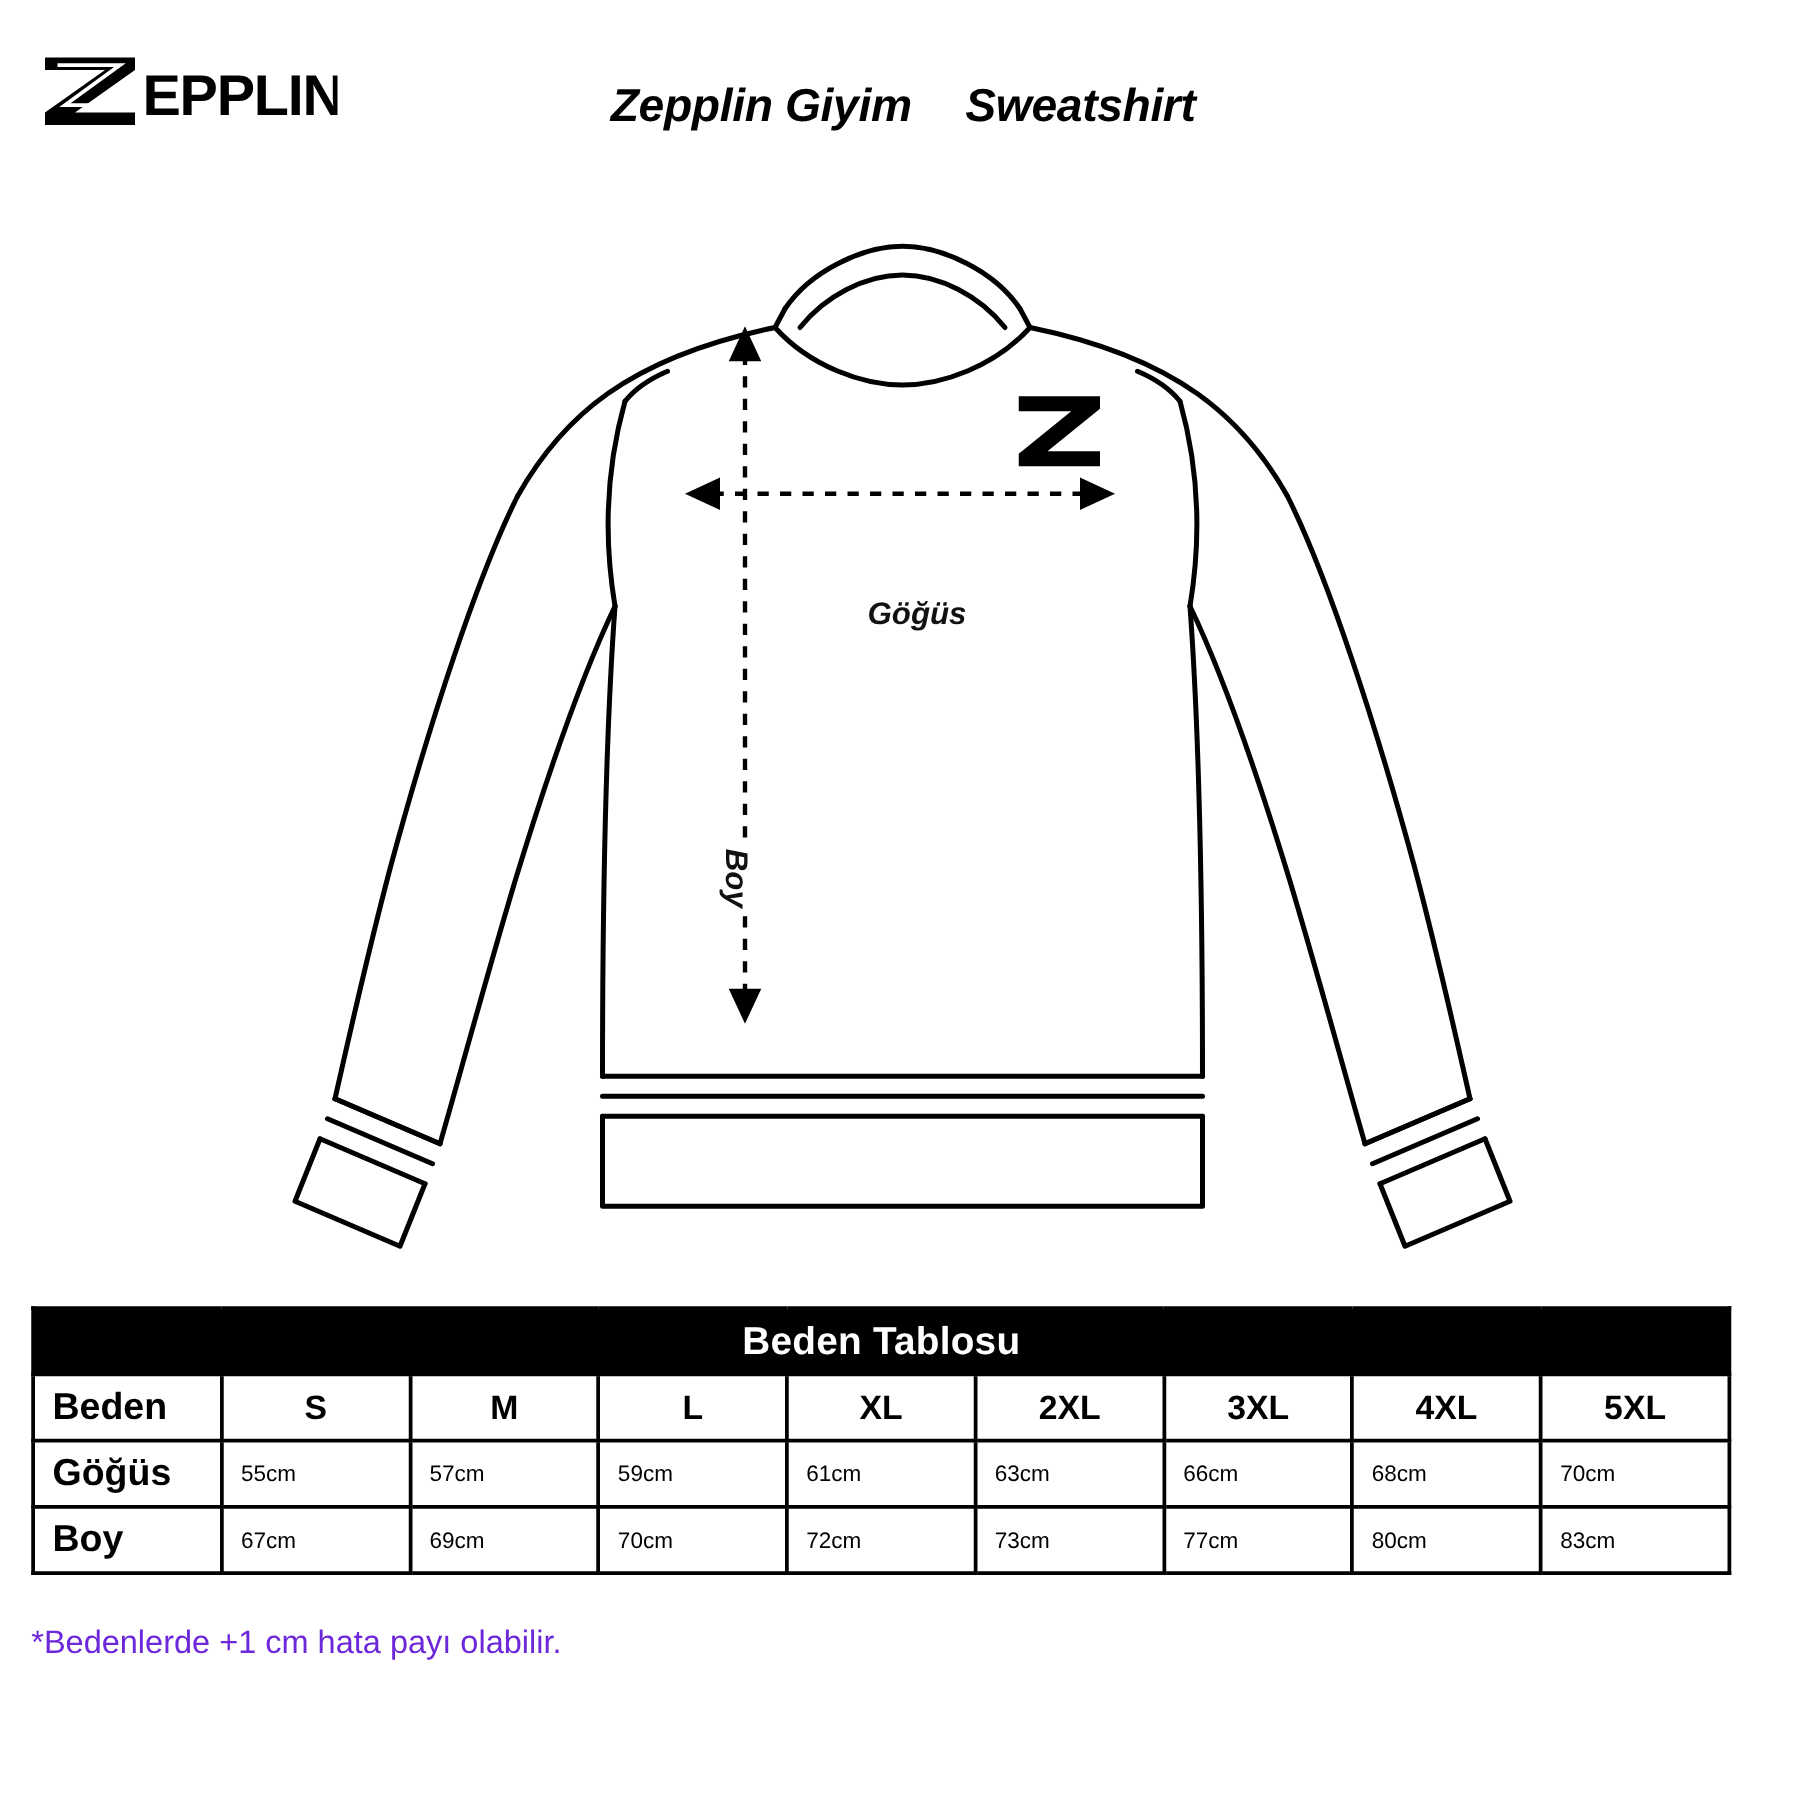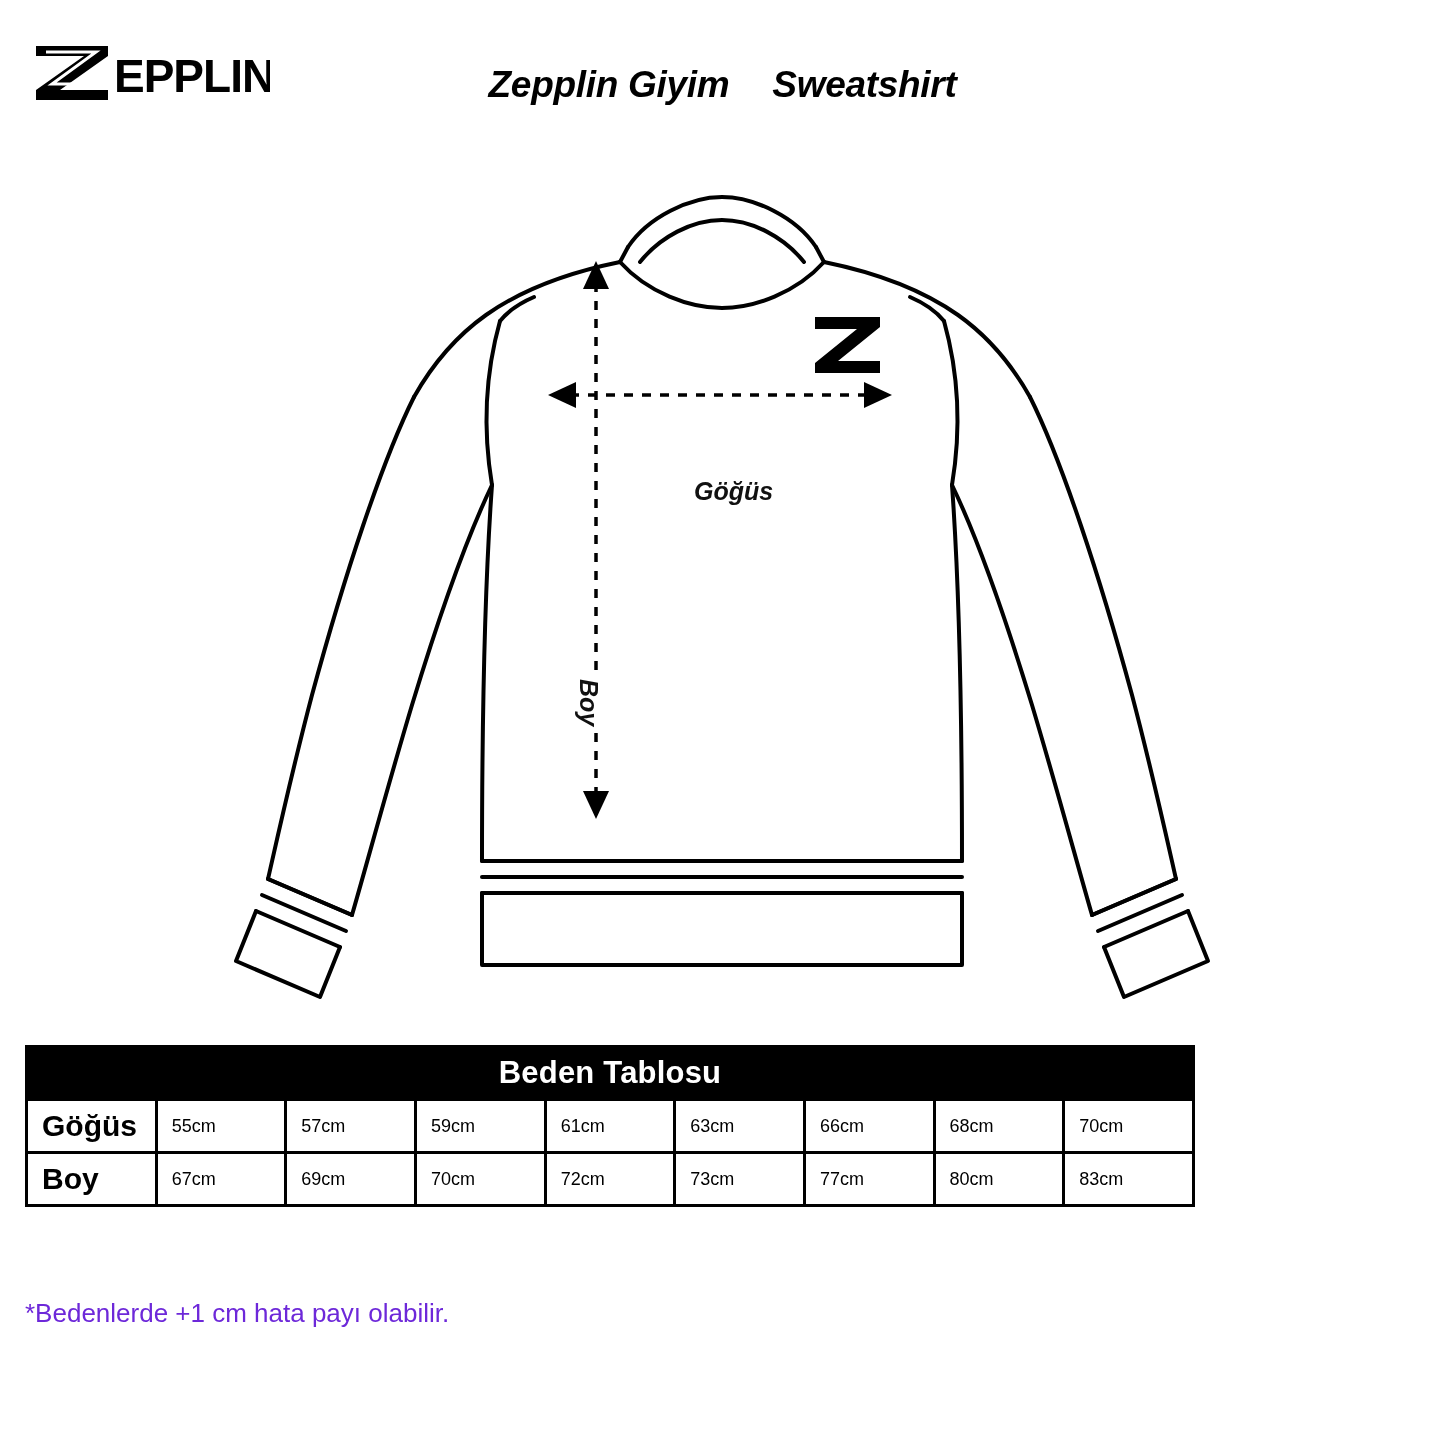--- a/index.html
+++ b/index.html
@@ -75,21 +75,21 @@
     top: 548px;
     transform: rotate(90deg);
     transform-origin: left top;
   }
 
   
   .size-table {
     position: absolute;
     left: 25px;
     top: 1045px;
-    width: 1170px;
+    width: 1360px;
     border-collapse: collapse;
     table-layout: fixed;
   }
   .size-table td, .size-table th {
     border: 3px solid #000;
     padding: 0;
     height: 50px;
   }
   .table-title {
     background: #000;
@@ -216,20 +216,31 @@
   </svg>
 
   <span class="meas-label meas-gogus">Göğüs</span>
   <span class="meas-label meas-boy">Boy</span>
 </div>
 
 <table class="size-table">
   <tbody>
     <tr>
       <td class="table-title" colspan="9">Beden Tablosu</td>
+    </tr>
+    <tr>
+      <td class="row-head">Beden</td>
+      <td class="col-head">S</td>
+      <td class="col-head">M</td>
+      <td class="col-head">L</td>
+      <td class="col-head">XL</td>
+      <td class="col-head">2XL</td>
+      <td class="col-head">3XL</td>
+      <td class="col-head">4XL</td>
+      <td class="col-head">5XL</td>
     </tr>
     <tr>
       <td class="row-head">Göğüs</td>
       <td class="cell">55cm</td>
       <td class="cell">57cm</td>
       <td class="cell">59cm</td>
       <td class="cell">61cm</td>
       <td class="cell">63cm</td>
       <td class="cell">66cm</td>
       <td class="cell">68cm</td>

